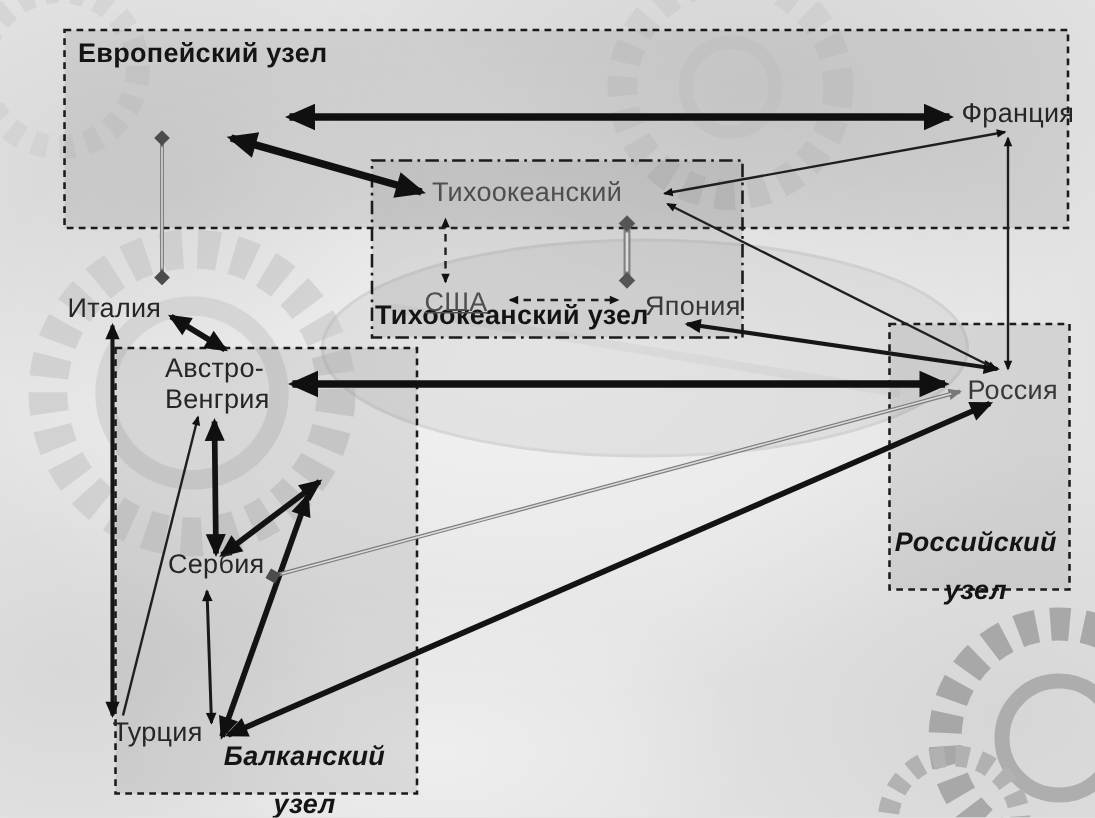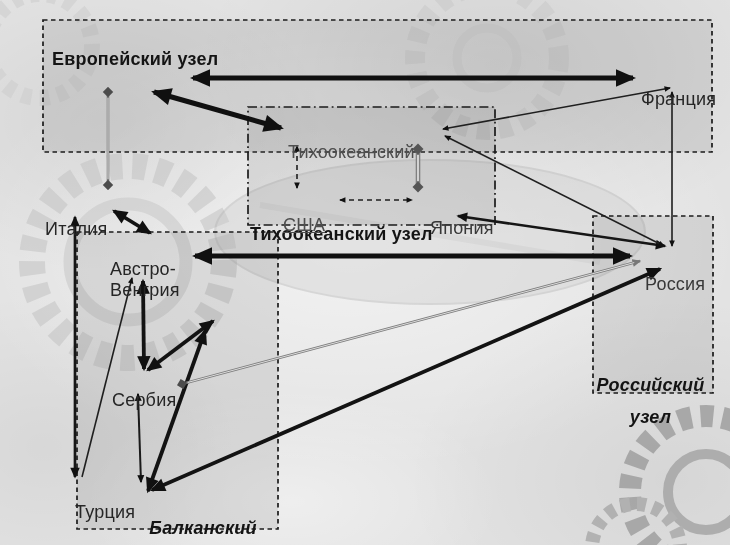--- a/index.html
+++ b/index.html
@@ -18,21 +18,21 @@
       radial-gradient(ellipse 380px 260px at 92% 88%, rgba(0,0,0,.06), transparent 70%),
       radial-gradient(ellipse 280px 220px at 6% 82%, rgba(0,0,0,.05), transparent 70%),
       radial-gradient(ellipse 300px 160px at 40% 92%, rgba(255,255,255,.4), transparent 70%);
   }
   svg{position:absolute;left:0;top:0;}
   #decor{z-index:1;}
   #net{z-index:2;}
   .label{
     position:absolute;z-index:3;
     font-size:18px;line-height:21px;color:#262626;
-    white-space:pre-line;letter-spacing:.2px;margin-top:24px;
+    white-space:pre-line;letter-spacing:.2px;
   }
   .label.dim{color:#4e4e4e;}
   .label.semi{color:#383838;}
   .gtitle{font-weight:bold;color:#141414;}
   .r{text-align:center;line-height:32px;font-style:italic;}
   
   .edge{fill:none;stroke-linecap:butt;}
   .edge.bold{stroke:#101010;stroke-width:5;}
   .edge.strong{stroke:#131313;stroke-width:3.8;}
   .edge.medium{stroke:#161616;stroke-width:2.7;}

